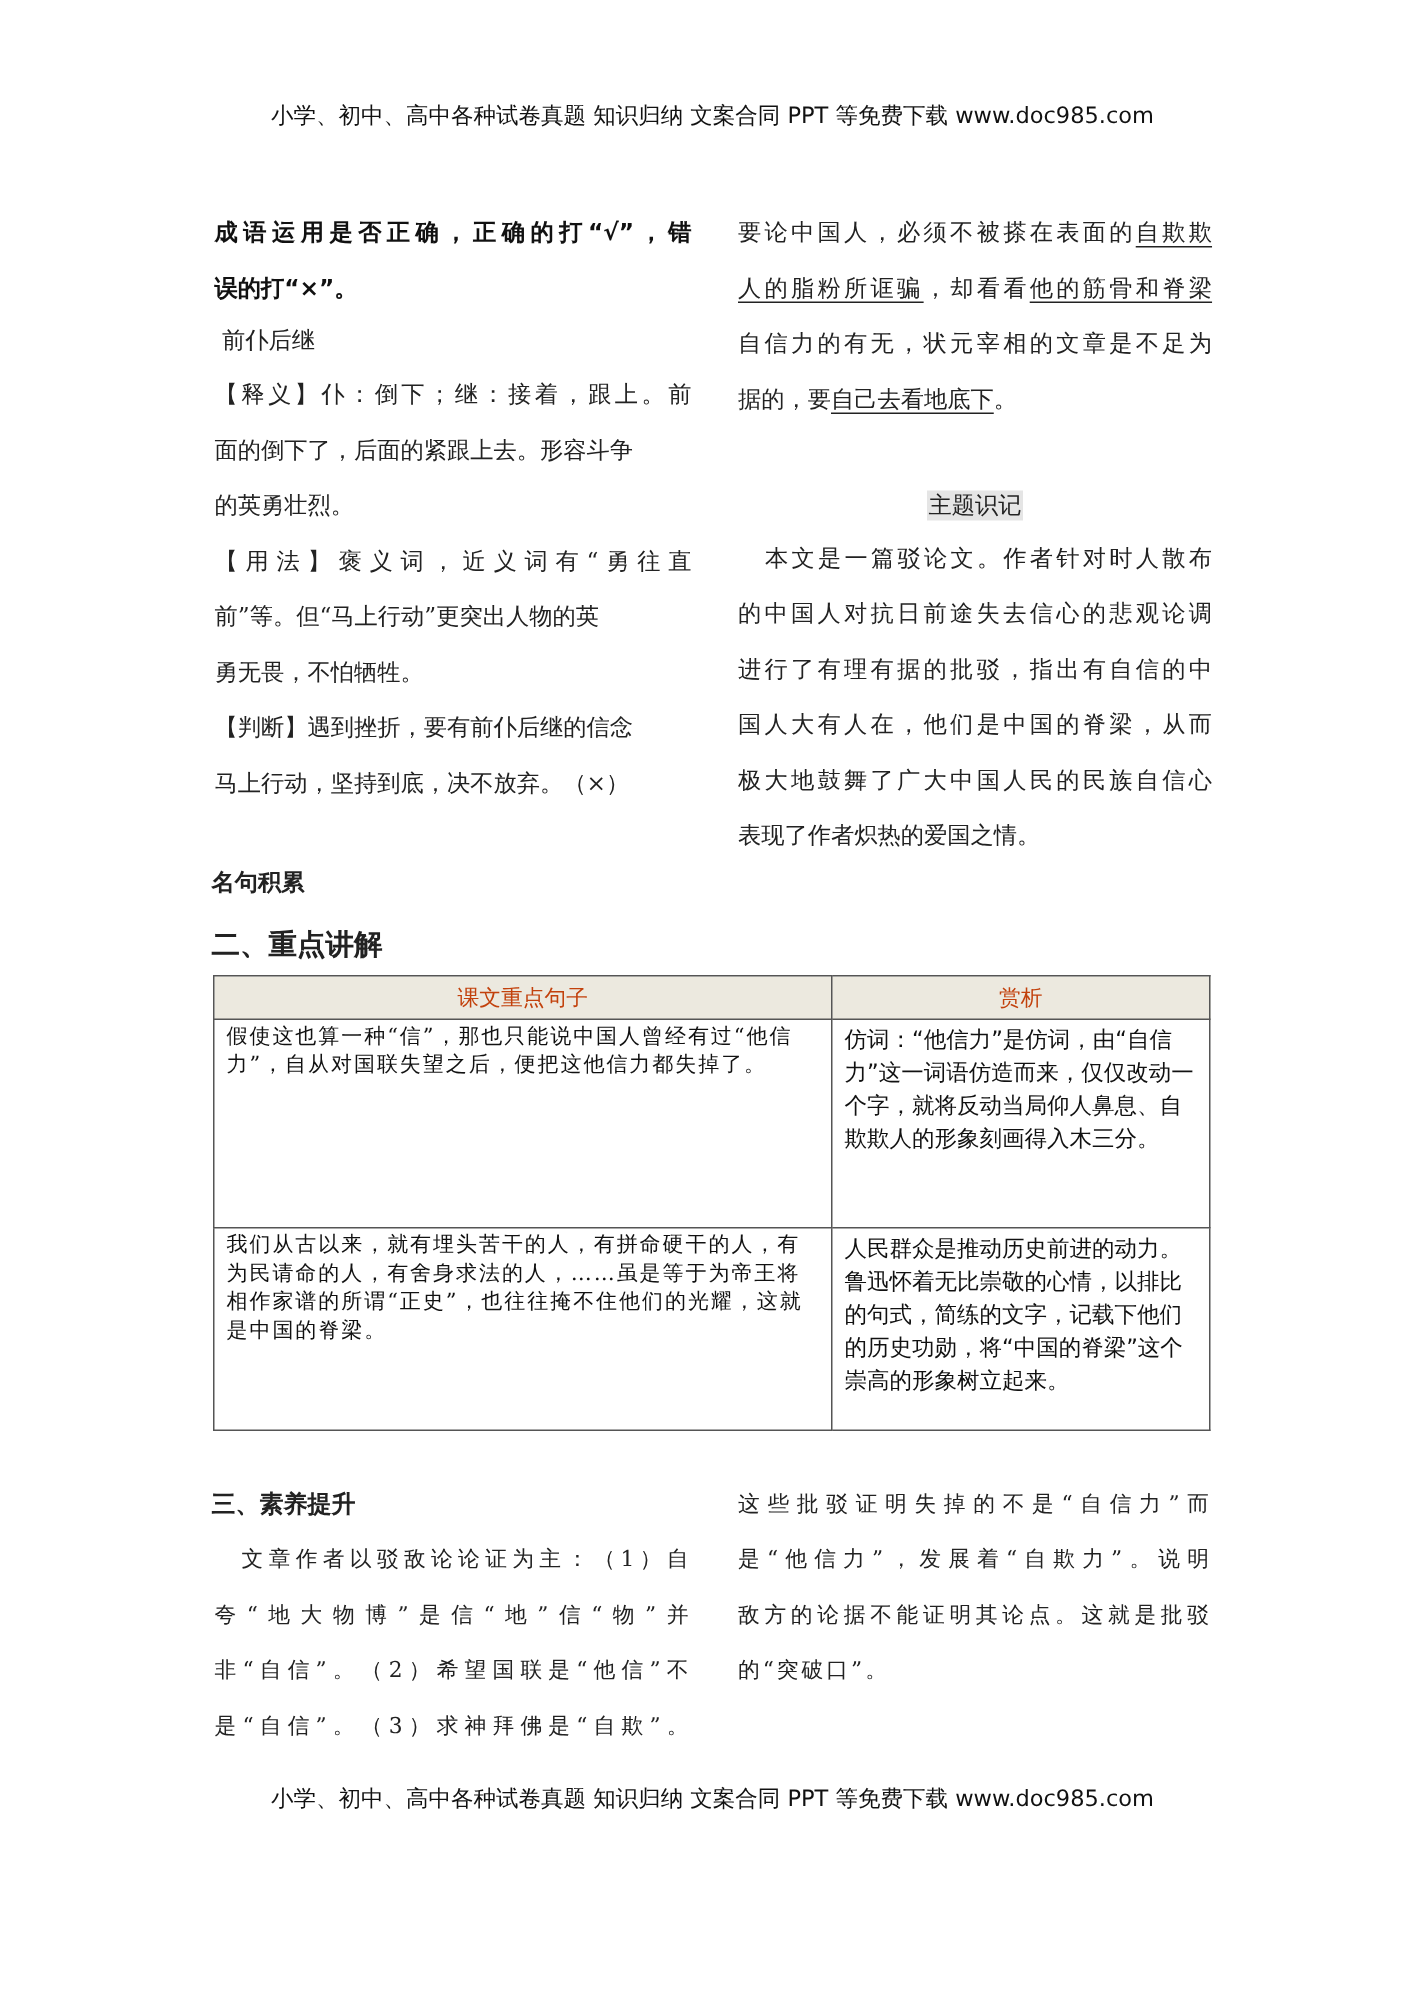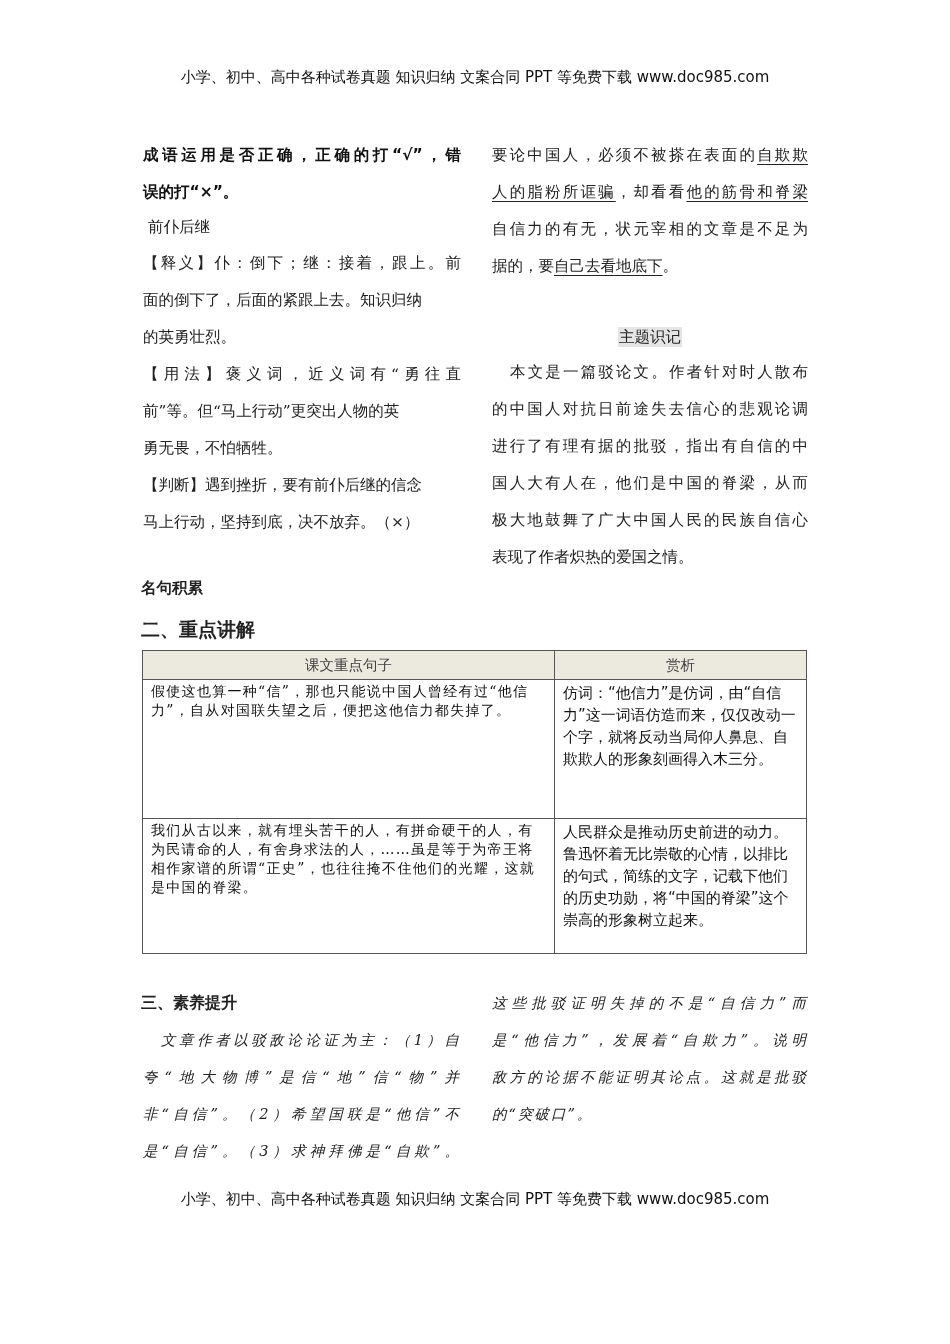--- a/index.html
+++ b/index.html
@@ -17,42 +17,42 @@
   .justify { text-align: justify; text-align-last: justify; }
   u { text-decoration: underline; text-underline-offset: 4px; }
   .theme-title { text-align: center; }
   .hl { background: #e5e5e5; padding: 1px 1px; }
   .sec { position: absolute; left: 141px; font-family: "DejaVu Sans", sans-serif; }
   .mingju { top: 578px; font-size: 15.5px; font-weight: bold; }
   .sec2 { top: 617px; font-size: 19px; font-weight: bold; }
   table.key { position: absolute; left: 142px; top: 650px; width: 665px;
         border-collapse: collapse; font-size: 14px; }
   table.key th { background: #ece9df; font-weight: normal; height: 26px;
-        border: 1px solid #555; color: #404040; font-size: 14.5px; }
+        border: 1px solid #555; color: #c2410c; font-size: 14.5px; }
   table.key td { border: 1px solid #555; vertical-align: top; padding: 2px 8px;
         line-height: 19px; color: #111; }
   table.key td.c1 { width: 395px; letter-spacing: 1.3px; }
   table.key td.c2 { font-family: "DejaVu Sans", sans-serif; font-size: 15px; line-height: 22px; }
   tr.r1 td { height: 134px; }
   tr.r2 td { height: 130px; }
   .sec3 { top: 993px; font-size: 16px; font-weight: bold; }
-  .suyang { position: absolute; font-size: 14.5px; letter-spacing: 2px; font-style: italic; }
+  .suyang { position: absolute; font-size: 14.5px; letter-spacing: 2px; }
   .suyang .line { height: 37px; line-height: 37px; }
 </style>
 </head>
 <body>
 
 <div class="header">小学、初中、高中各种试卷真题 知识归纳 文案合同 PPT 等免费下载   www.doc985.com</div>
 
 <div class="col left" style="top:137px;">
   <div class="line bold justify">成语运用是否正确，正确的打“√”，错</div>
   <div class="line bold">误的打“×”。</div>
   <div class="line" style="padding-left:5px;height:34px;line-height:34px;font-family:Liberation Mono, monospace;">前仆后继</div>
   <div class="line justify">【释义】仆：倒下；继：接着，跟上。前</div>
-  <div class="line">面的倒下了，后面的紧跟上去。知识归纳</div>
+  <div class="line">面的倒下了，后面的紧跟上去。形容斗争</div>
   <div class="line">的英勇壮烈。</div>
   <div class="line justify">【用法】褒义词，近义词有“勇往直</div>
   <div class="line">前”等。但“马上行动”更突出人物的英</div>
   <div class="line">勇无畏，不怕牺牲。</div>
   <div class="line">【判断】遇到挫折，要有前仆后继的信念</div>
   <div class="line">马上行动，坚持到底，决不放弃。（×）</div>
 </div>
 
 <div class="col right" style="top:137px;">
   <div class="line justify">

